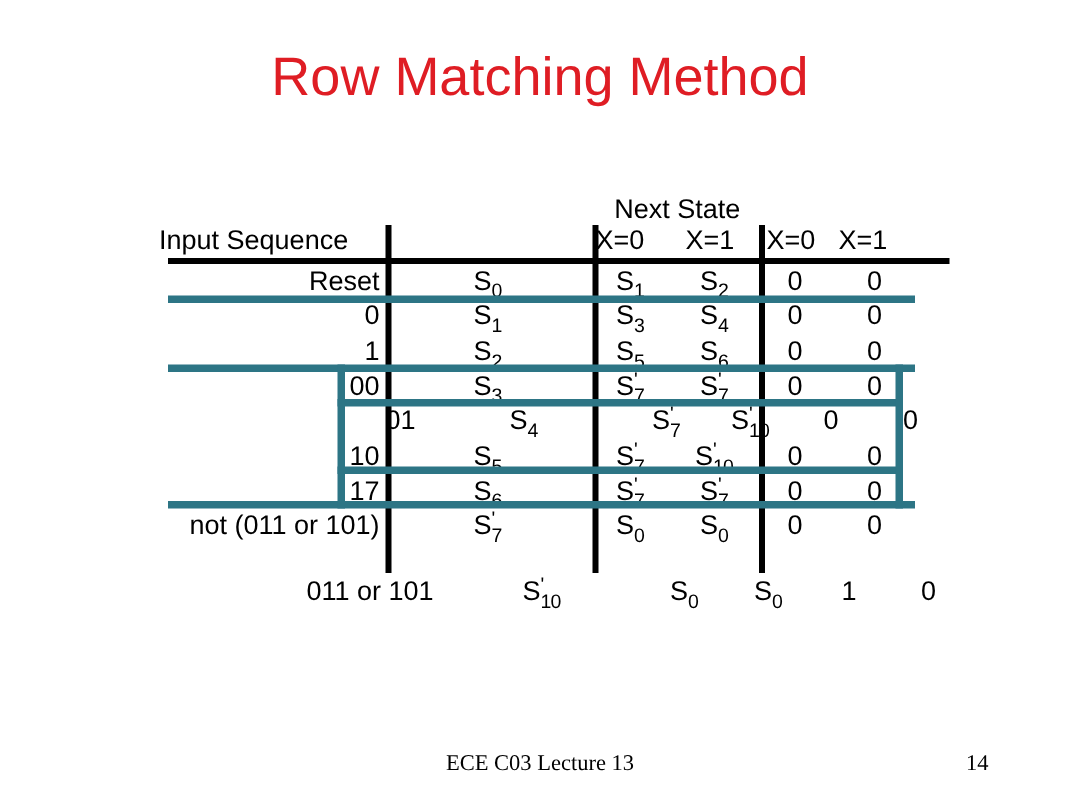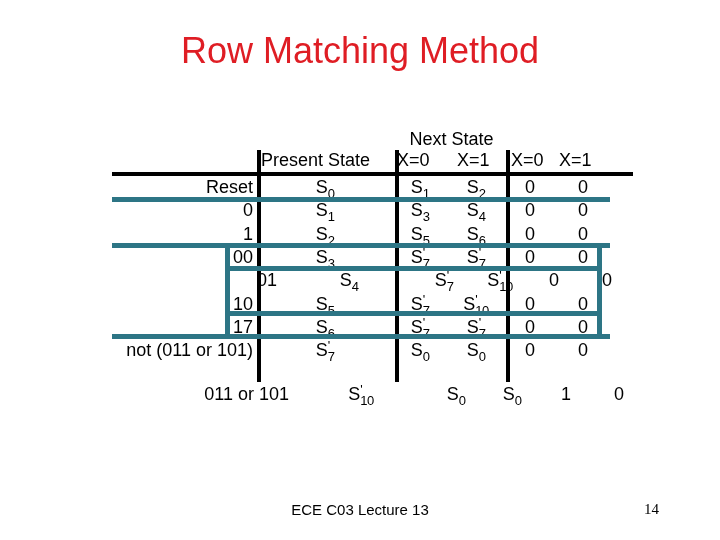--- a/index.html
+++ b/index.html
@@ -34,37 +34,37 @@
   .c-next0{left:398px;width:44px;text-align:center;}
   .c-next1{left:454px;width:44px;text-align:center;}
   .c-out0{left:512px;width:36px;text-align:center;}
   .c-out1{left:564px;width:38px;text-align:center;}
   
   .state .pr{display:inline-block;width:0;font-size:13px;position:relative;top:-6px;}
   .state .sb{font-size:13px;position:relative;top:5px;letter-spacing:-0.5px;}
   
   #footer-left{
     position:absolute;left:0;width:100%;top:501px;text-align:center;
-    font-family:Liberation Sans, sans-serif;font-size:15px;
+    font-family:Liberation Serif, serif;font-size:15px;
   }
   #page-number{
     position:absolute;left:644px;top:501px;
     font-family:"Liberation Serif",serif;font-size:15px;
   }
 </style>
 </head>
 <body>
 
 <div id="page" style="--teal: #2d7585; --title-red: #df1d24;">
 
   <div id="title">Row Matching Method</div>
 
   <div class="ghdr g-next">Next State</div>
 
-  <div class="chdr h-present">Present State</div>
+  <div class="chdr h-input">Input Sequence</div>
   <div class="chdr h-nx0">X=0</div>
   <div class="chdr h-nx1">X=1</div>
   <div class="chdr h-ox0">X=0</div>
   <div class="chdr h-ox1">X=1</div>
 
   <div class="blk" style="left:112px;top:172px;width:521px;height:4px;"></div>
   <div class="blk" style="left:257px;top:150px;width:4px;height:232px;"></div>
   <div class="blk" style="left:395px;top:150px;width:4px;height:232px;"></div>
   <div class="blk" style="left:506px;top:150px;width:4px;height:232px;"></div>
 

